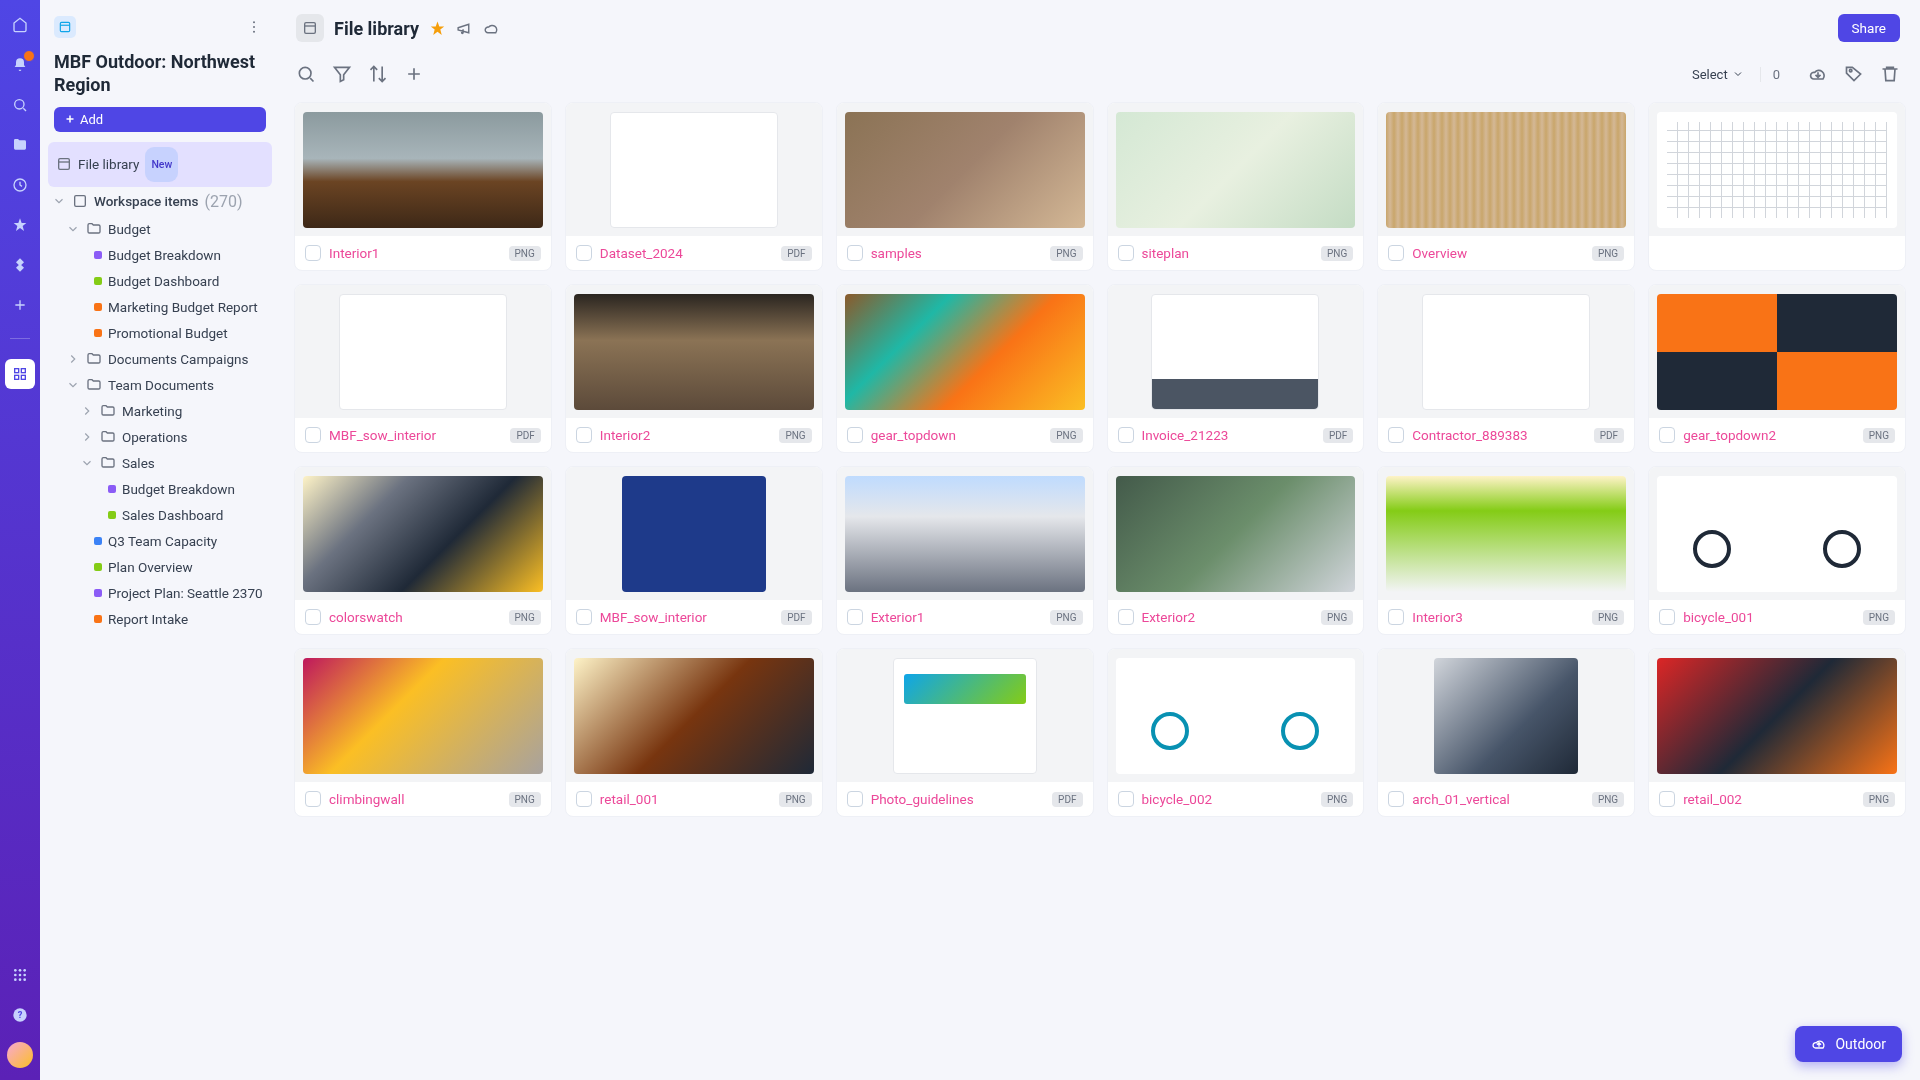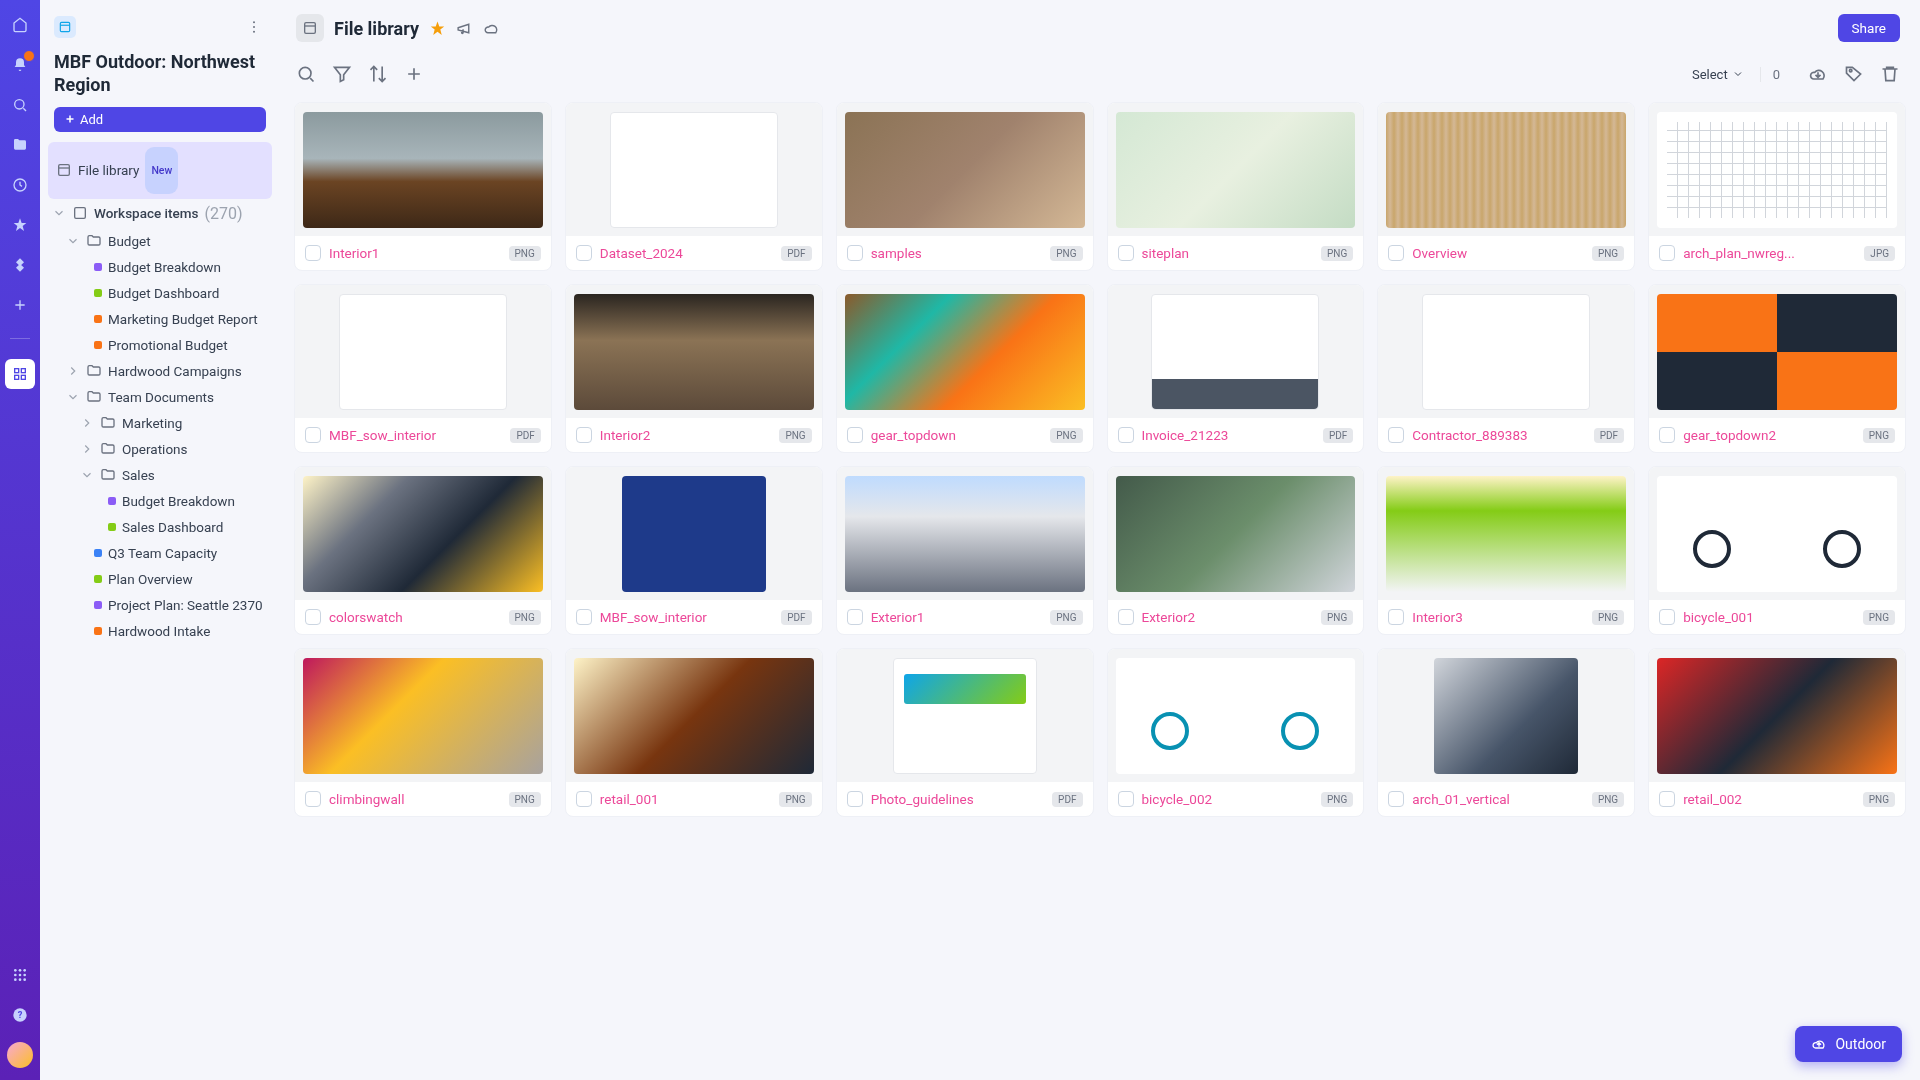--- a/index.html
+++ b/index.html
@@ -19,21 +19,21 @@
 .wsbox svg{width:14px;height:14px;stroke:#0ea5e9}
 .sbmore{margin-left:auto;width:20px;color:#6b7280;cursor:pointer}
 .sbtitle{padding:8px 14px 10px}
 .sbtitle h1{font-size:18px;font-weight:700;line-height:1.3;color:#1f2937}
 .addbtn{margin:0 14px 10px;display:inline-flex;align-items:center;gap:4px;background:#4f46e5;color:#fff;border:none;border-radius:6px;padding:5px 10px;font-size:13px;cursor:pointer}
 .tree{flex:1;overflow:auto;padding:0 8px;font-size:13.5px}
 .trow{display:flex;align-items:center;gap:6px;padding:5px 6px;border-radius:6px;cursor:pointer;color:#374151}
 .trow.active{background:#e3e0ff}
 .chev{width:14px;height:14px;flex-shrink:0;color:#9ca3af}
 .ticon{width:16px;height:16px;flex-shrink:0;color:#6b7280}
-.newpill{background:#c7d2fe;color:#4338ca;font-size:10.5px;padding:17px 6px;border-radius:9px;font-weight:500}
+.newpill{background:#c7d2fe;color:#4338ca;font-size:10.5px;padding:11px 6px;border-radius:9px;font-weight:500}
 .count{color:#9ca3af;font-size:16px}
 .dot{width:8px;height:8px;border-radius:2px;flex-shrink:0}
 .main{flex:1;display:flex;flex-direction:column}
 .topbar{display:flex;align-items:center;gap:10px;padding:14px 20px 14px 16px}
 .libicon{width:28px;height:28px;background:#e5e7eb;border-radius:6px;display:flex;align-items:center;justify-content:center;color:#6b7280}
 .tbtitle{font-size:18px;font-weight:700;color:#1f2937}
 .tbicon{width:17px;height:17px;color:#6b7280;cursor:pointer}
 .star{color:#f59e0b!important}
 .tbspacer{flex:1}
 .sharebtn{background:#4f46e5;color:#fff;border:none;border-radius:6px;padding:6px 14px;font-size:13.5px;cursor:pointer}
@@ -231,21 +231,21 @@
           <div class="dot" style="background:#f97316"></div>
           <span>Promotional Budget</span>
         </div>
       <div class="trow" style="padding-left:18px">
         <svg class="chev" viewBox="0 0 24 24" fill="none" stroke="currentColor" stroke-width="2">
             <path d="M9 6l6 6-6 6"></path>
           </svg>
         <svg class="ticon" viewBox="0 0 24 24" fill="none" stroke="currentColor" stroke-width="2">
             <path d="M3 6a2 2 0 0 1 2-2h4l2 2h8a2 2 0 0 1 2 2v8a2 2 0 0 1-2 2H5a2 2 0 0 1-2-2z"></path>
           </svg>
-        <span>Hardwood Campaigns</span>
+        <span>Documents Campaigns</span>
       </div>
       <div class="trow" style="padding-left:18px">
         <svg class="chev" viewBox="0 0 24 24" fill="none" stroke="currentColor" stroke-width="2">
             <path d="M6 9l6 6 6-6"></path>
           </svg>
         <svg class="ticon" viewBox="0 0 24 24" fill="none" stroke="currentColor" stroke-width="2">
             <path d="M3 6a2 2 0 0 1 2-2h4l2 2h8a2 2 0 0 1 2 2v8a2 2 0 0 1-2 2H5a2 2 0 0 1-2-2z"></path>
           </svg>
         <span>Team Documents</span>
       </div>
@@ -291,21 +291,21 @@
       <div class="trow" style="padding-left:46px">
           <div class="dot" style="background:#84cc16"></div>
           <span>Plan Overview</span>
         </div>
       <div class="trow" style="padding-left:46px">
           <div class="dot" style="background:#8b5cf6"></div>
           <span>Project Plan: Seattle 2370</span>
         </div>
       <div class="trow" style="padding-left:46px">
           <div class="dot" style="background:#f97316"></div>
-          <span>Hardwood Intake</span>
+          <span>Report Intake</span>
         </div>
     </div>
   </div>
 
   <div class="main">
     <div class="topbar">
       <div class="libicon">
           <svg width="16" height="16" viewBox="0 0 24 24" fill="none" stroke="currentColor" stroke-width="2">
             <rect x="4" y="4" width="16" height="16" rx="2"></rect>
             <path d="M4 9h16"></path>
@@ -407,25 +407,20 @@
           <div class="cfoot">
             <div class="cb"></div>
             <div class="fname">Overview</div>
             <div class="ftype">PNG</div>
           </div>
         </div>
         <div class="card">
           <div class="thumb">
             <div class="tbox ph-arch"></div>
           </div>
-          <div class="cfoot">
-            <div class="cb"></div>
-            <div class="fname">arch_plan_nwreg...</div>
-            <div class="ftype">JPG</div>
-          </div>
         </div>
         <div class="card">
           <div class="thumb">
             <div class="tbox ph-doc"></div>
           </div>
           <div class="cfoot">
             <div class="cb"></div>
             <div class="fname">MBF_sow_interior</div>
             <div class="ftype">PDF</div>
           </div>

